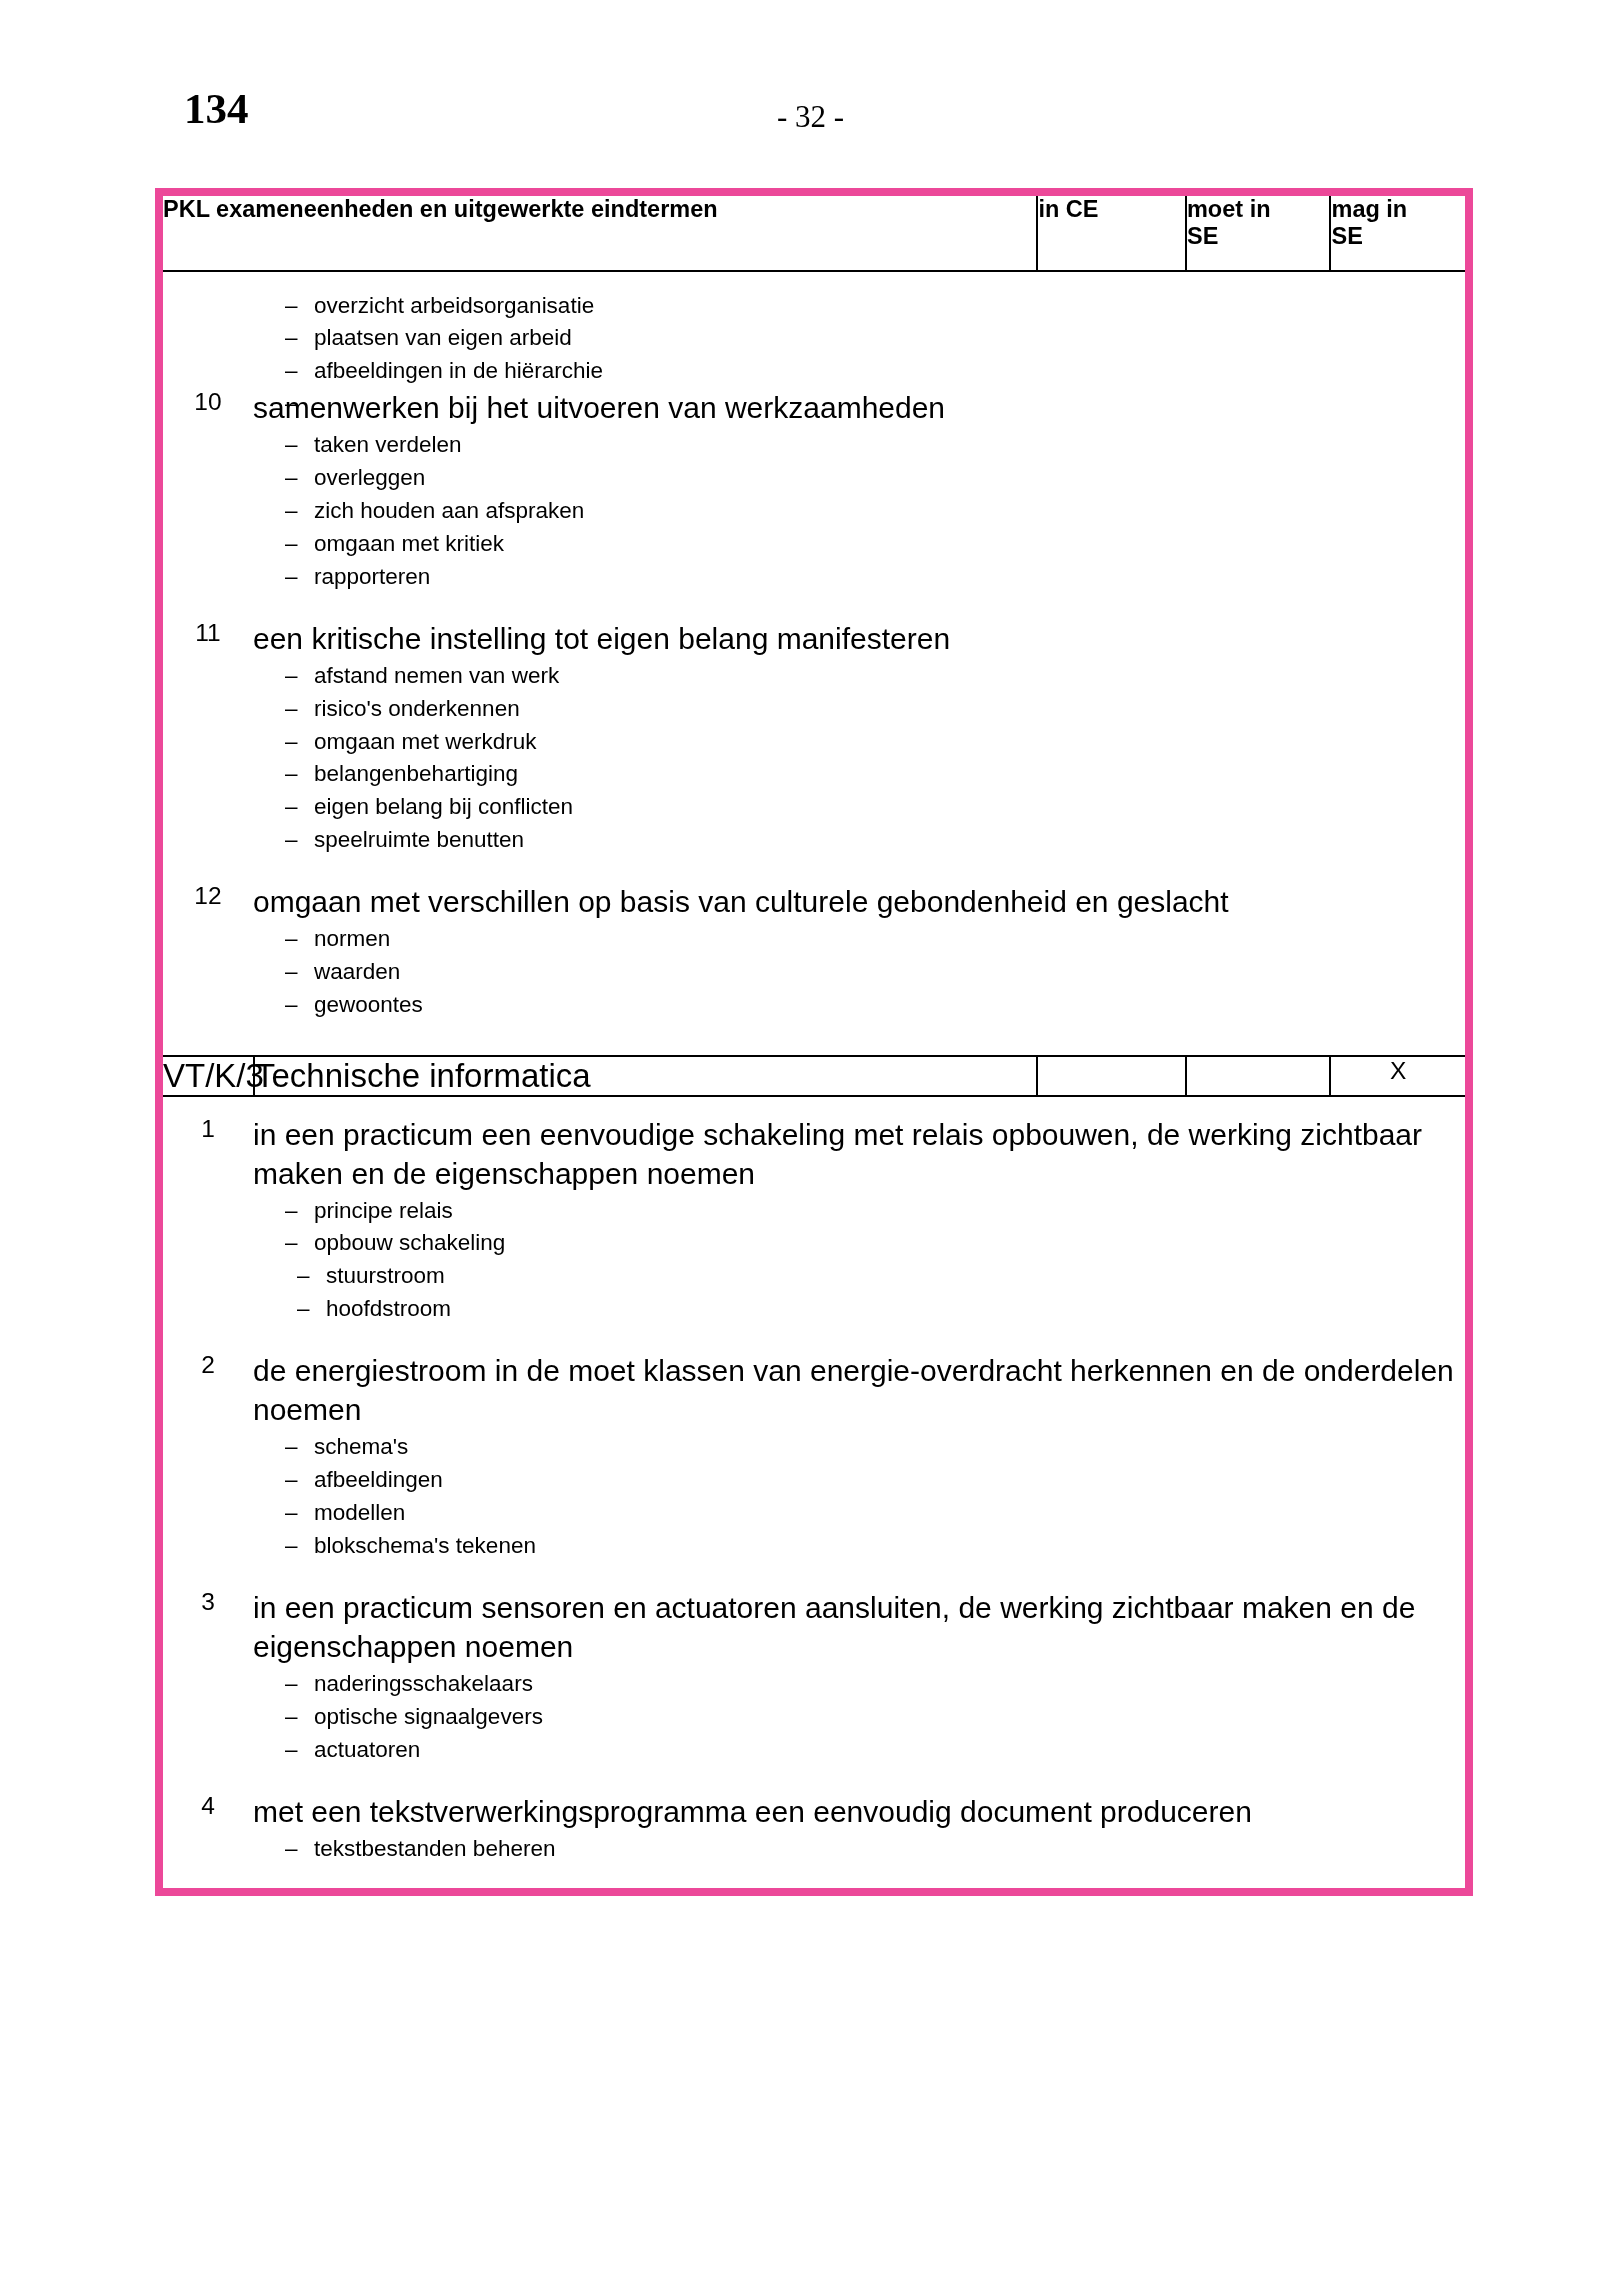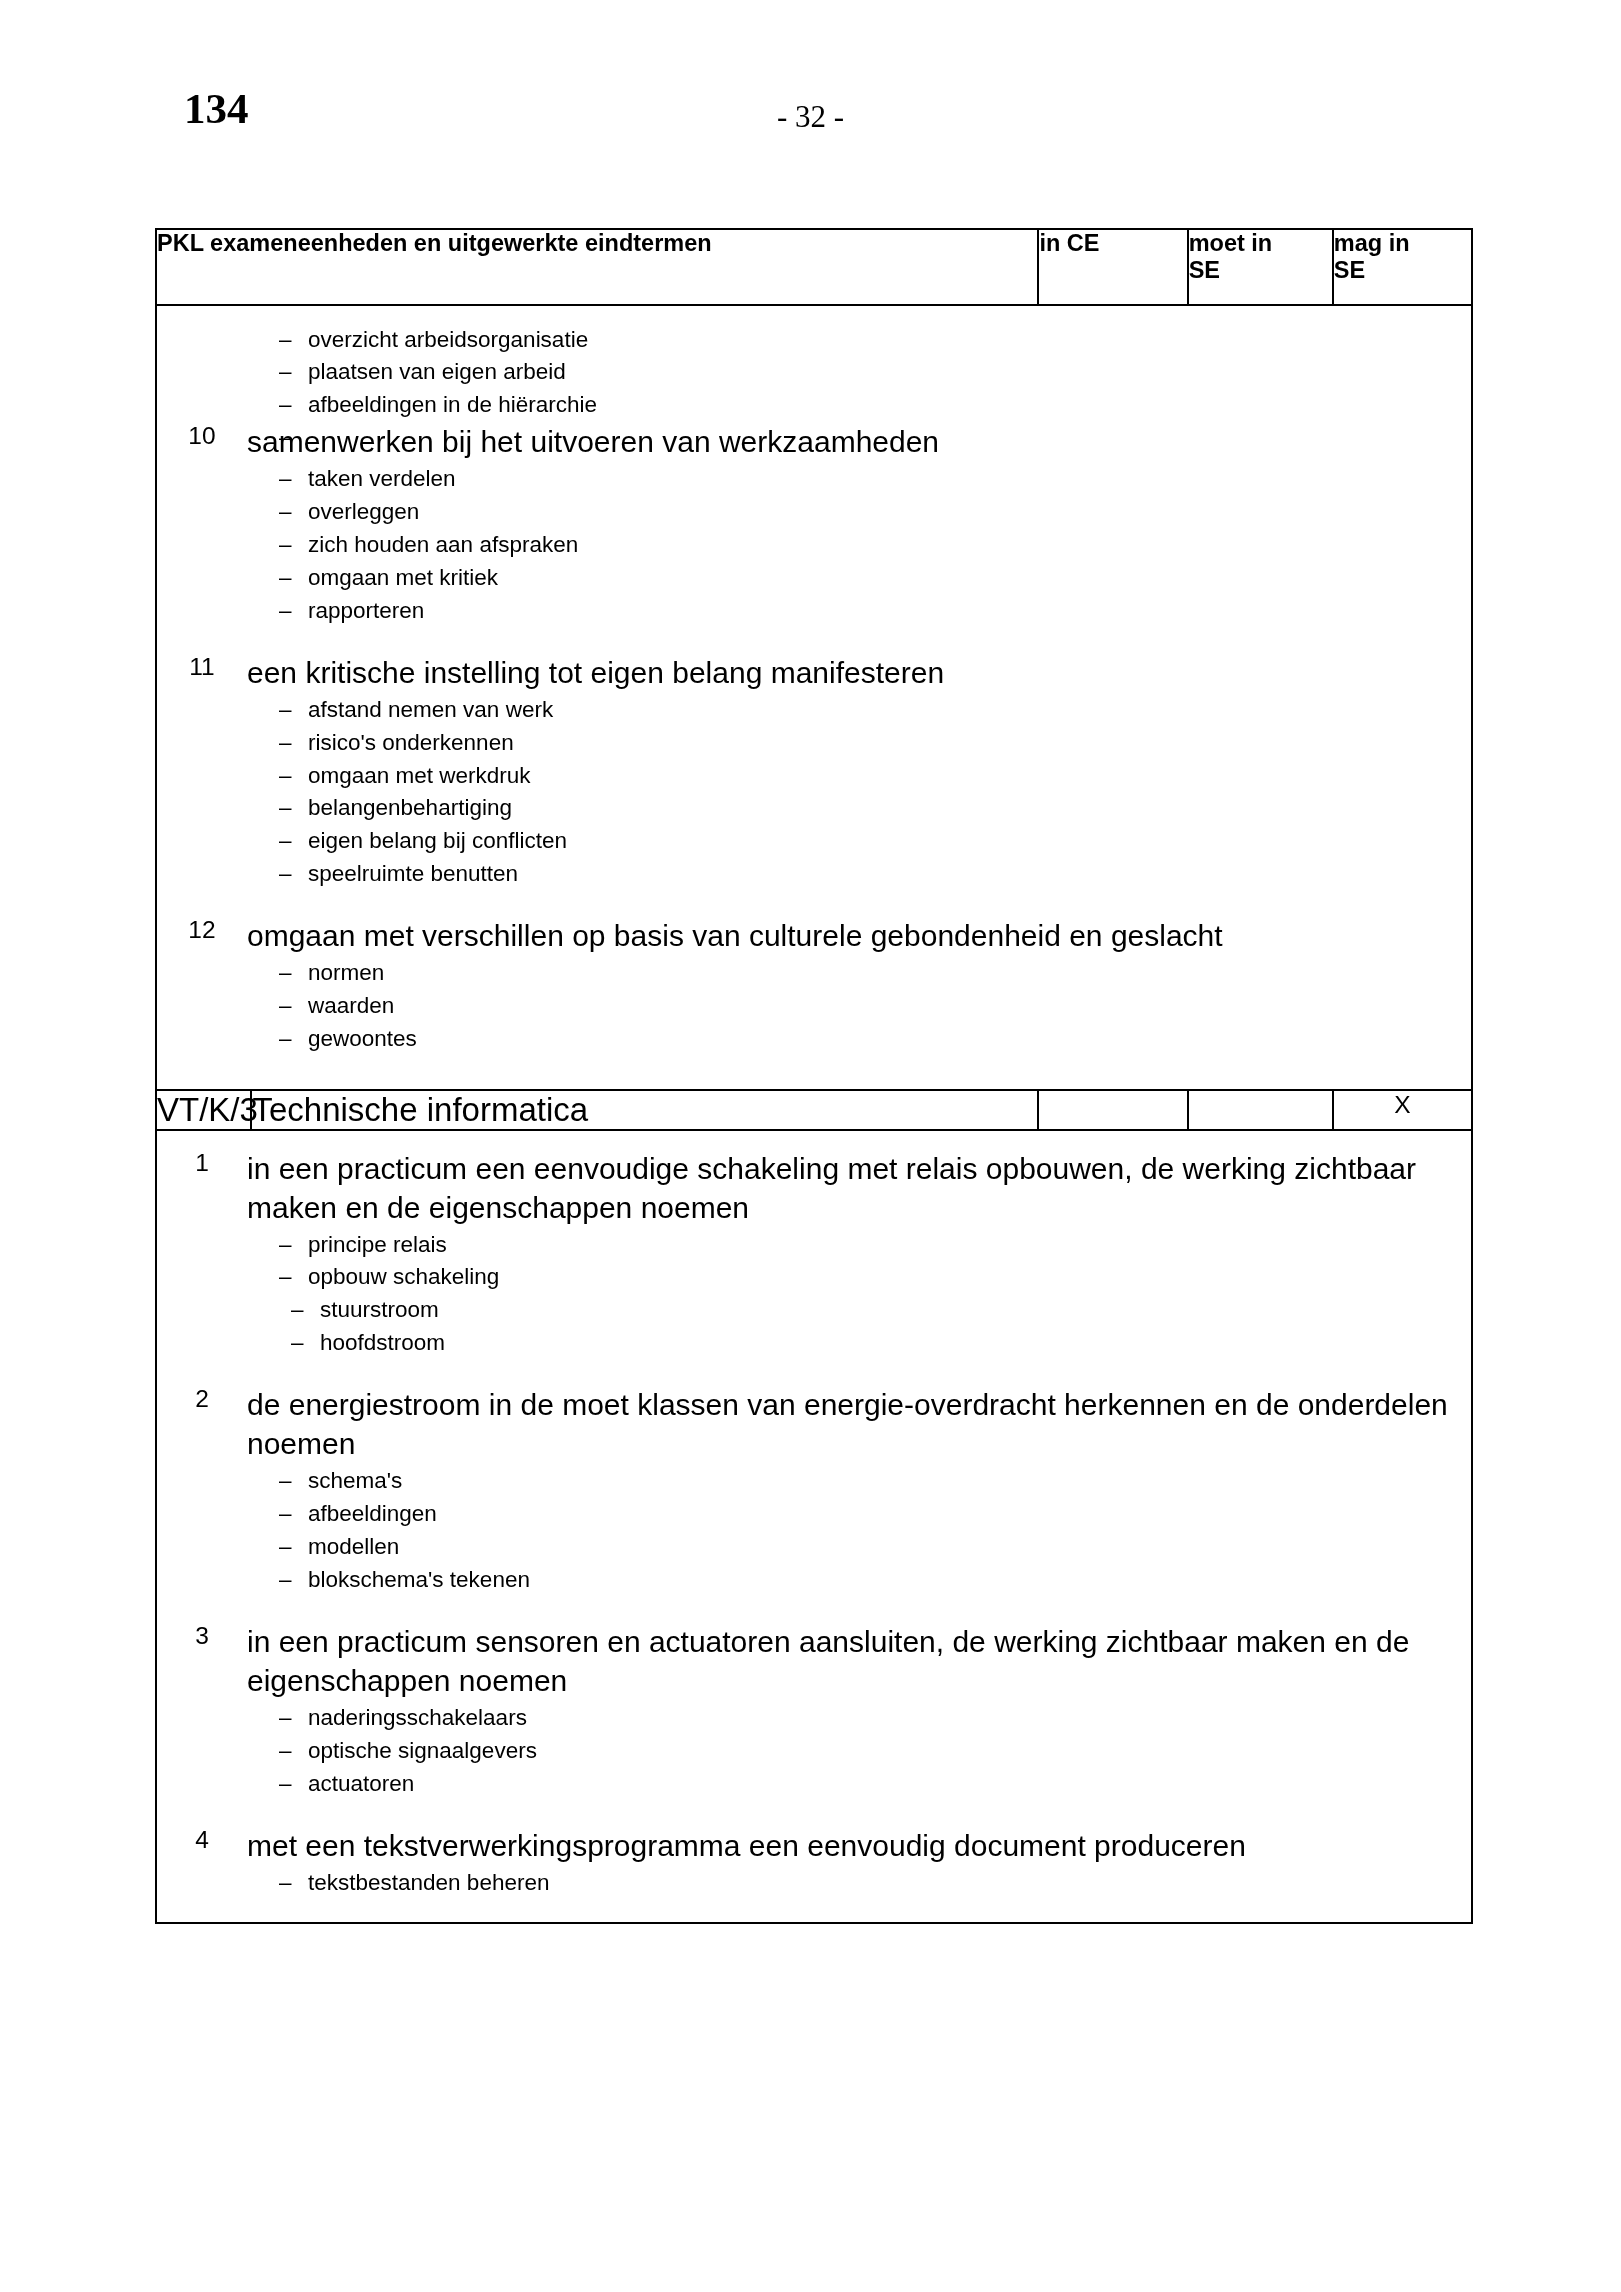--- a/index.html
+++ b/index.html
@@ -48,22 +48,21 @@
   .table-wrap {
     position: absolute;
     left: 155px;
     top: 188px;
     width: 1318px;
   }
   table.pkl {
     border-collapse: collapse;
     width: 100%;
     table-layout: fixed;
-    border: 2px solid #ec4899;
-    margin-top: 40px;
+    border: 8px solid #ec4899;
   }
   table.pkl td, table.pkl th {
     border: 2px solid #000;
     vertical-align: top;
     padding: 0;
   }
   
   col.c-code { width: 94px; }
   col.c-main { width: 775px; }
   col.c-ce   { width: 147px; }

